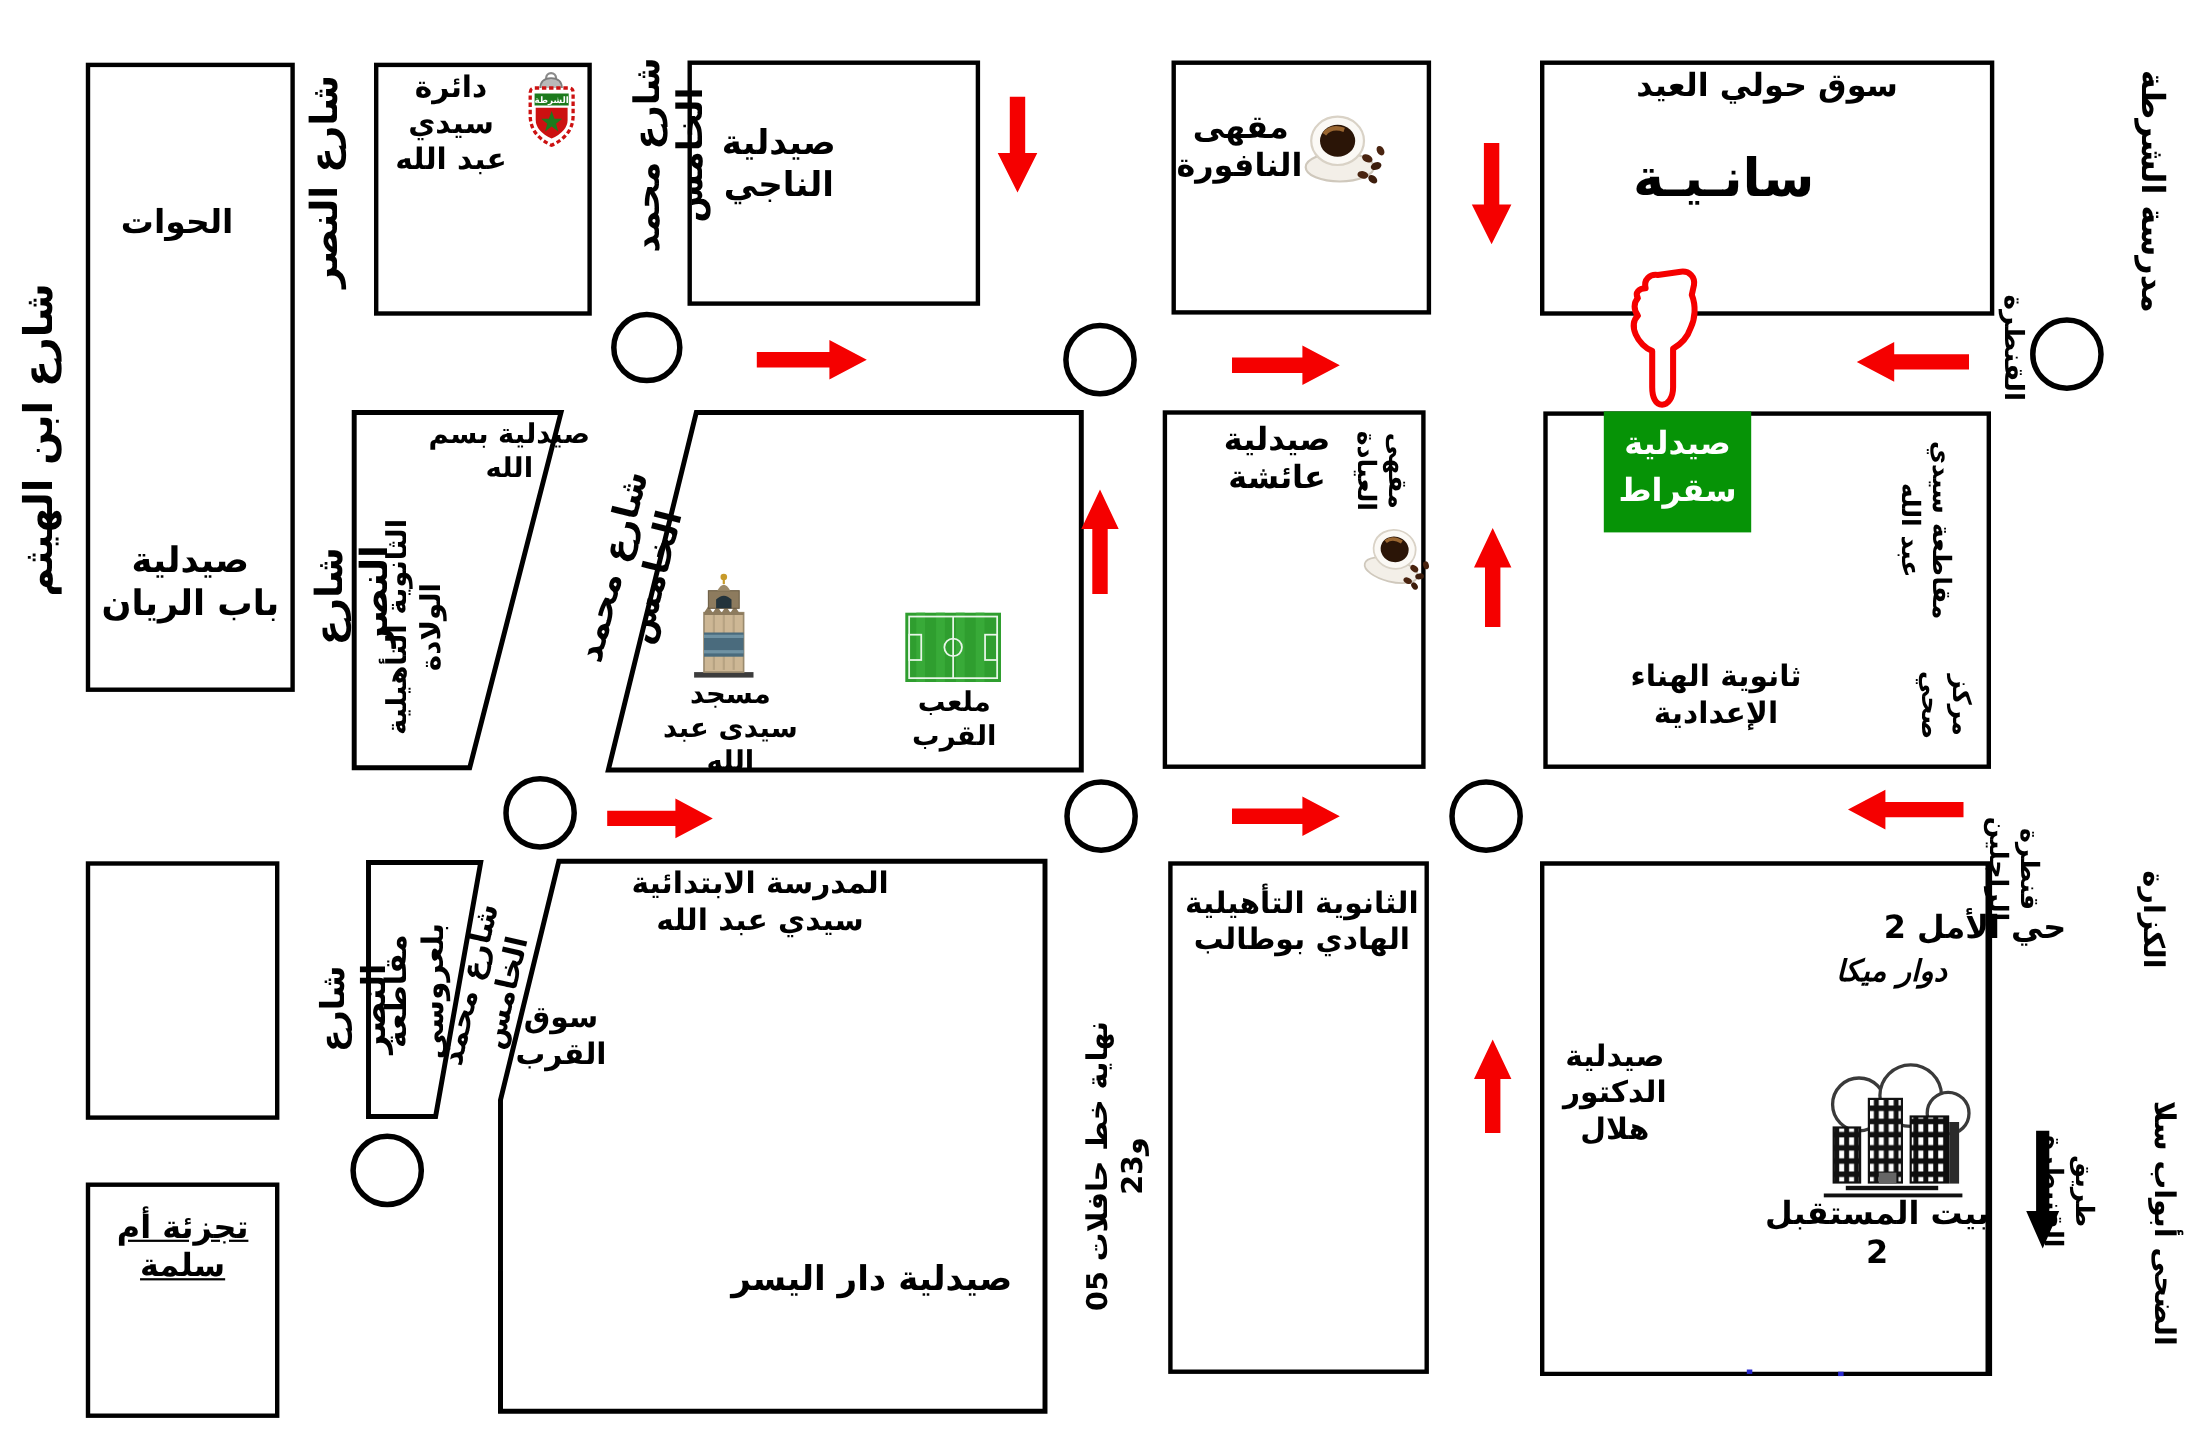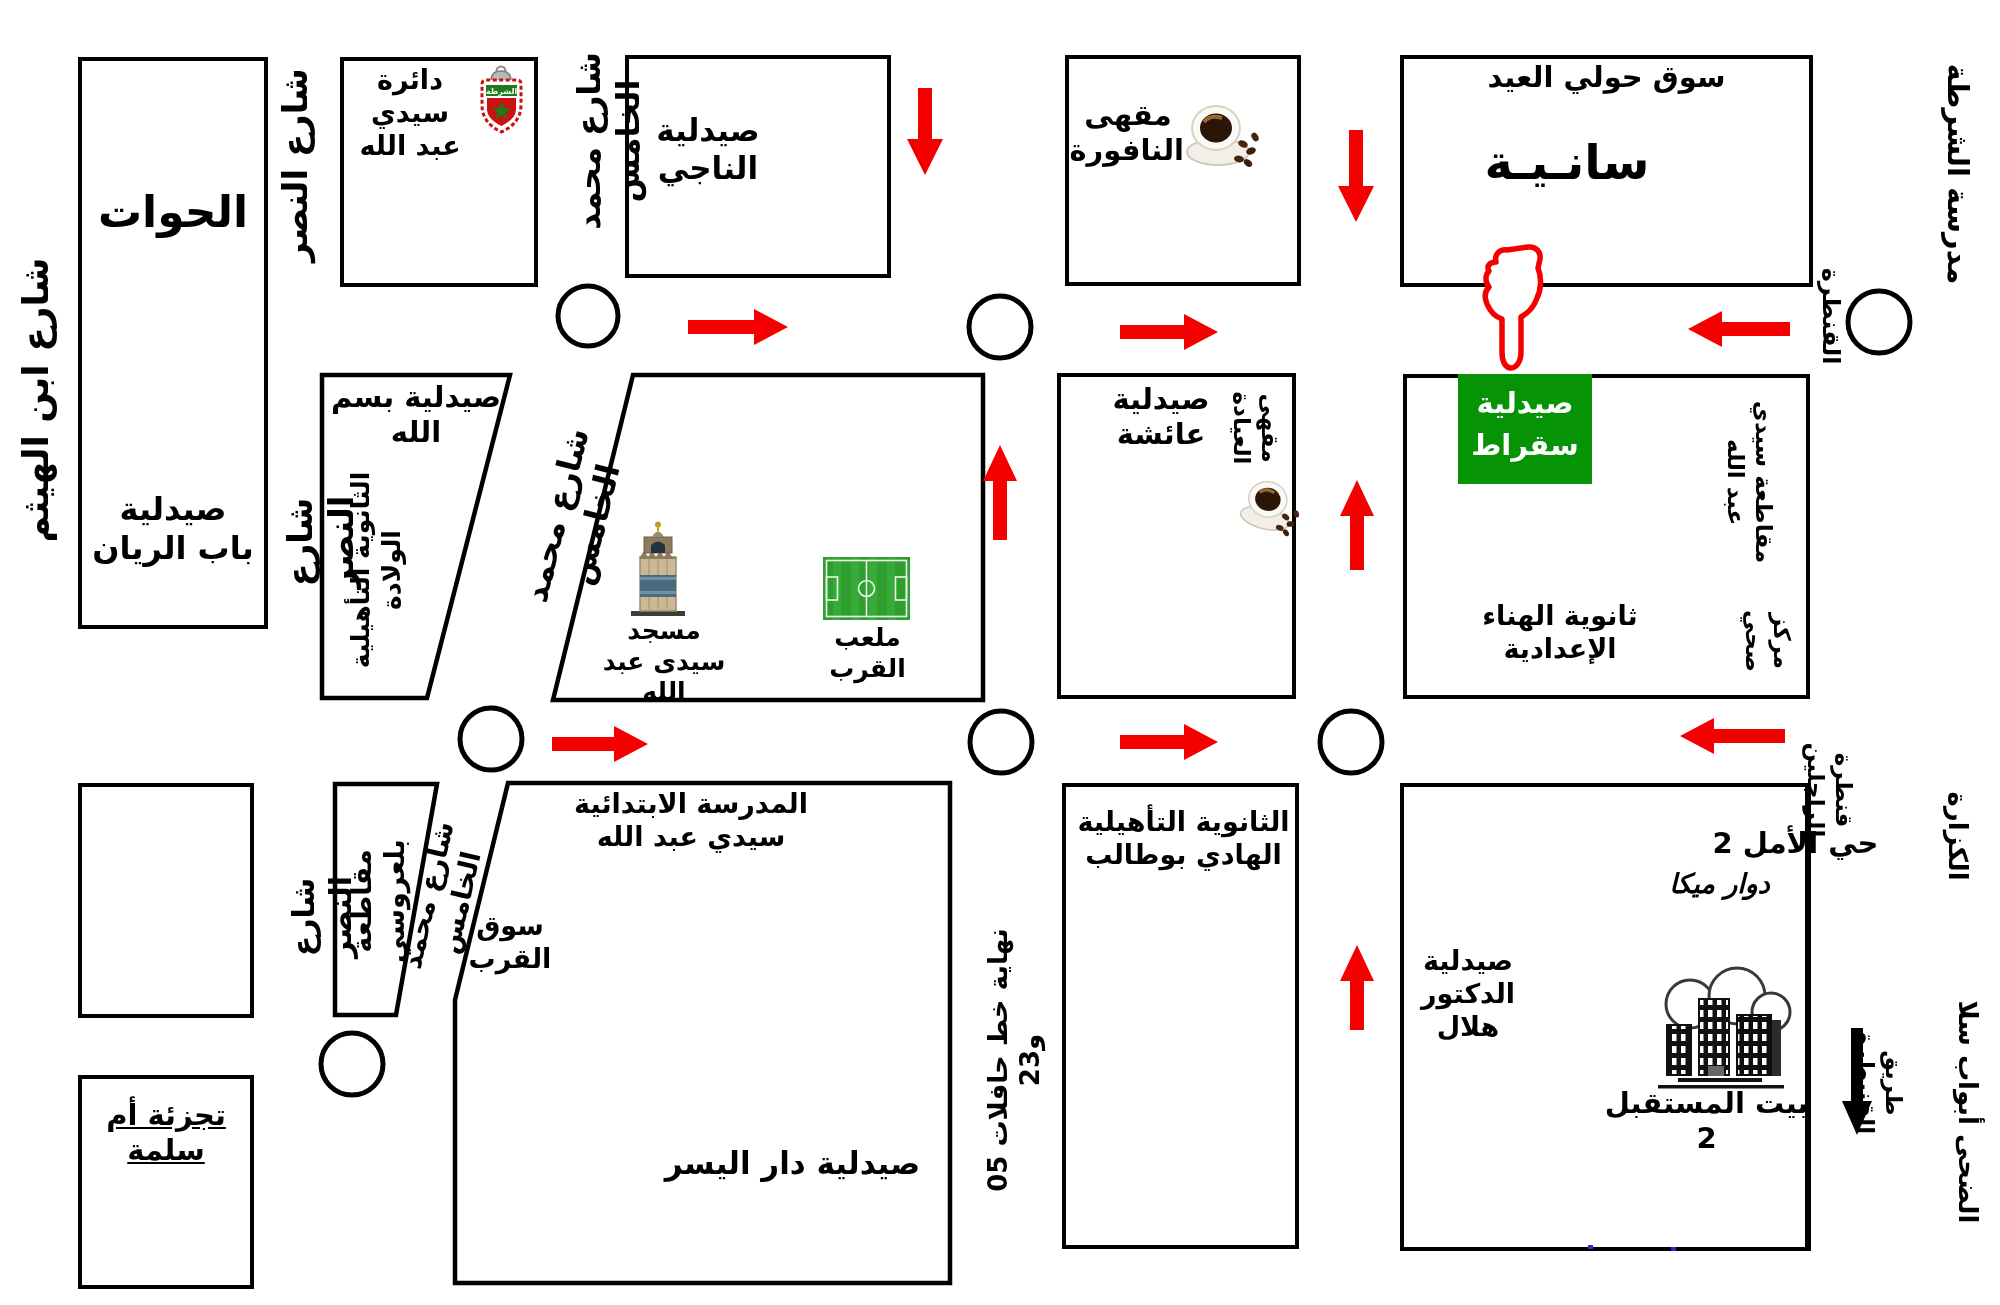--- a/index.html
+++ b/index.html
@@ -139,31 +139,31 @@
       <rect x="120" y="48" width="9" height="56" fill="#2b2b2b"></rect>
       <rect x="56" y="94" width="16" height="10" fill="#666"></rect>
       <rect x="26" y="106" width="84" height="4" fill="#111"></rect>
       <rect x="6" y="113" width="126" height="3.5" fill="#111"></rect>
     </g>
   </svg>
 
   <div class="greenbox" style="left:1458px;top:374px;width:134px;height:110px;background:#069306;font-size:29px;padding-top:8px;box-sizing:border-box;" dir="rtl">صيدلية
 سقراط</div>
 
-  <div class="lbl" dir="rtl" style="left:78px;top:185px;width:190px;font-size:44px;">الحوات</div>
+  <div class="lbl" dir="rtl" style="left:66px;top:185px;width:190px;font-size:30px;">الحوات</div>
   <div class="lbl" dir="rtl" style="left:78px;top:490px;width:190px;font-size:32px;">صيدلية
 باب الريان</div>
   <div class="lbl" dir="rtl" style="left:344px;top:64px;width:132px;font-size:27px;">دائرة سيدي
 عبد الله</div>
   <div class="lbl" dir="rtl" style="left:628px;top:112px;width:160px;font-size:31px;">صيدلية الناجي</div>
   <div class="lbl" dir="rtl" style="left:1072px;top:98px;width:112px;font-size:29px;">مقهى
 النافورة</div>
   <div class="lbl" dir="rtl" style="left:1400px;top:60px;width:413px;font-size:29px;">سوق حولي العيد</div>
   <div class="lbl" dir="rtl" style="left:1400px;top:133px;width:334px;font-size:48px;letter-spacing:2px;">سانـيـة</div>
-  <div class="lbl" dir="rtl" style="left:326px;top:380px;width:180px;font-size:29px;">صيدلية بسم الله</div>
+  <div class="lbl" dir="rtl" style="left:326px;top:380px;width:180px;font-size:25px;padding-left:47px;">صيدلية بسم الله</div>
   <div class="lbl" dir="rtl" style="left:1085px;top:382px;width:152px;font-size:29px;">صيدلية
 عائشة</div>
   <div class="lbl" dir="rtl" style="left:1445px;top:600px;width:230px;font-size:27px;">ثانوية الهناء
 الإعدادية</div>
   <div class="lbl" dir="rtl" style="left:590px;top:616px;width:148px;font-size:25px;">مسجد
 سيدى عبد الله</div>
   <div class="lbl" dir="rtl" style="left:820px;top:623px;width:95px;font-size:25px;">ملعب
 القرب</div>
   <div class="lbl" dir="rtl" style="left:468px;top:910px;width:84px;font-size:27px;">سوق
 القرب</div>

